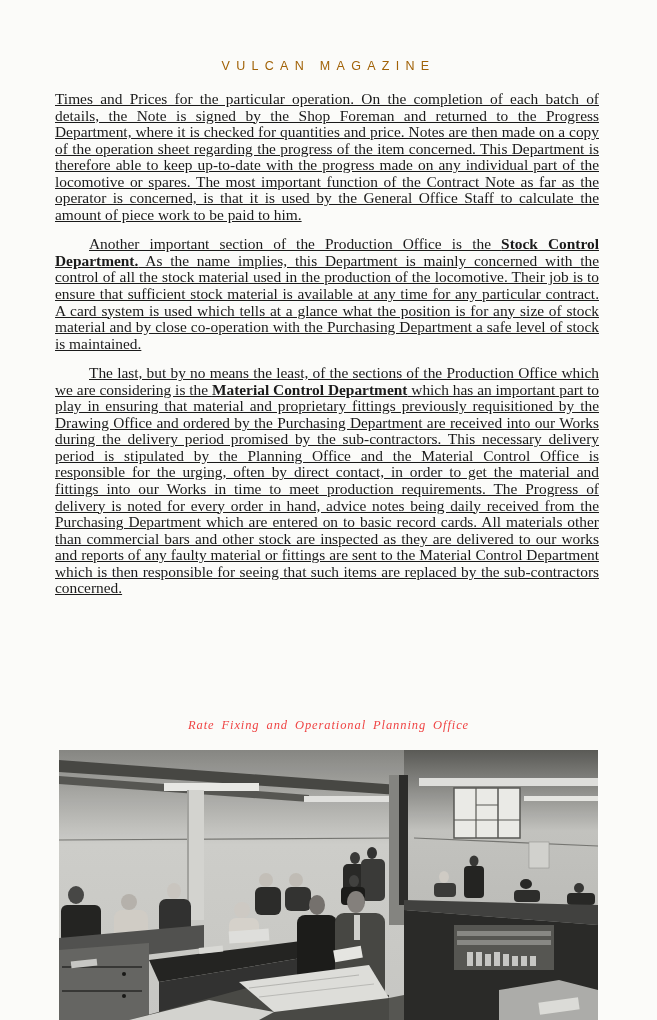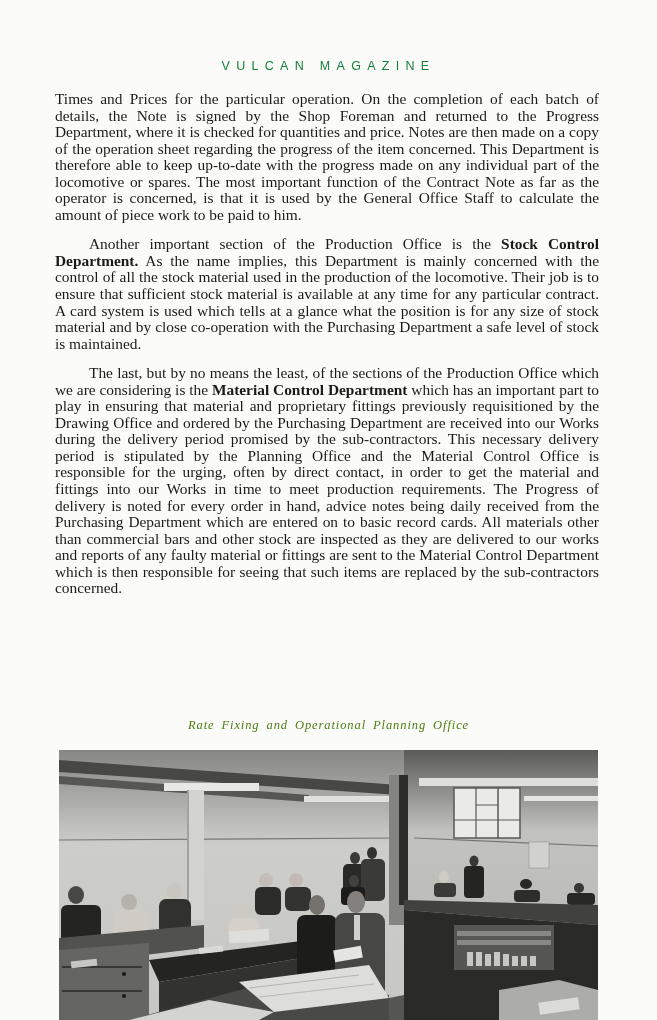--- a/index.html
+++ b/index.html
@@ -7,35 +7,36 @@
     width: 657px; height: 1020px; overflow: hidden;
     background: #fbfbf9;
     position: relative;
     font-family: "Liberation Serif", "DejaVu Serif", serif;
     color: #1a1a1a;
   }
   .running-head {
     position: absolute; left: 0; top: 59px; width: 657px;
     text-align: center;
     font-family: "Liberation Sans", "DejaVu Sans", sans-serif;
-    font-size: 12.5px; letter-spacing: 6.3px; color: #15803d;
+    font-size: 12.5px; letter-spacing: 6.3px; color: #a16207;
   }
   .body-text {
     position: absolute; left: 55px; top: 91px; width: 544px;
     font-size: 15.4px; line-height: 16.55px;
     text-align: justify;
+    text-decoration: underline;
   }
   .body-text p { margin: 0 0 4.4px 0; text-indent: 0; }
   .body-text p.indent { text-indent: 34px; margin-top: 13px; }
   .body-text b { font-weight: bold; }
   .caption {
     position: absolute; left: 0; top: 718px; width: 657px;
     text-align: center; font-style: italic;
     font-family: "Liberation Serif", "DejaVu Serif", serif;
-    font-size: 12.5px; letter-spacing: 0.9px; word-spacing: 3px; color: #4d7c0f;
+    font-size: 12.5px; letter-spacing: 0.9px; word-spacing: 3px; color: #ef4444;
   }
   .photo {
     position: absolute; left: 59px; top: 750px; width: 539px; height: 270px;
     background: #9a9a96; overflow: hidden;
   }
   .photo svg { display: block; }
 </style>
 </head>
 <body>
 

